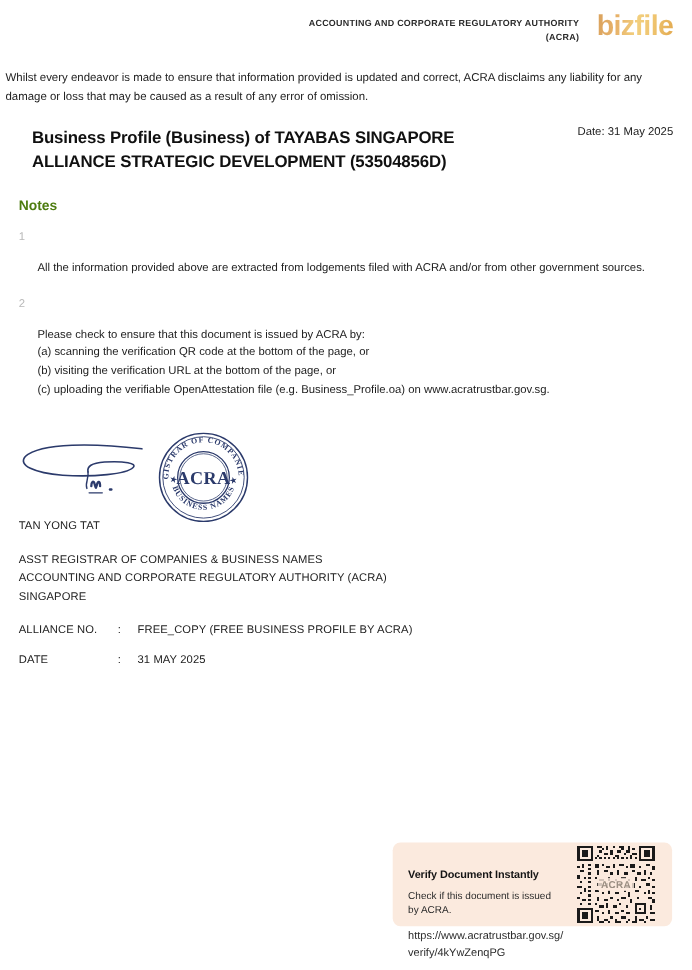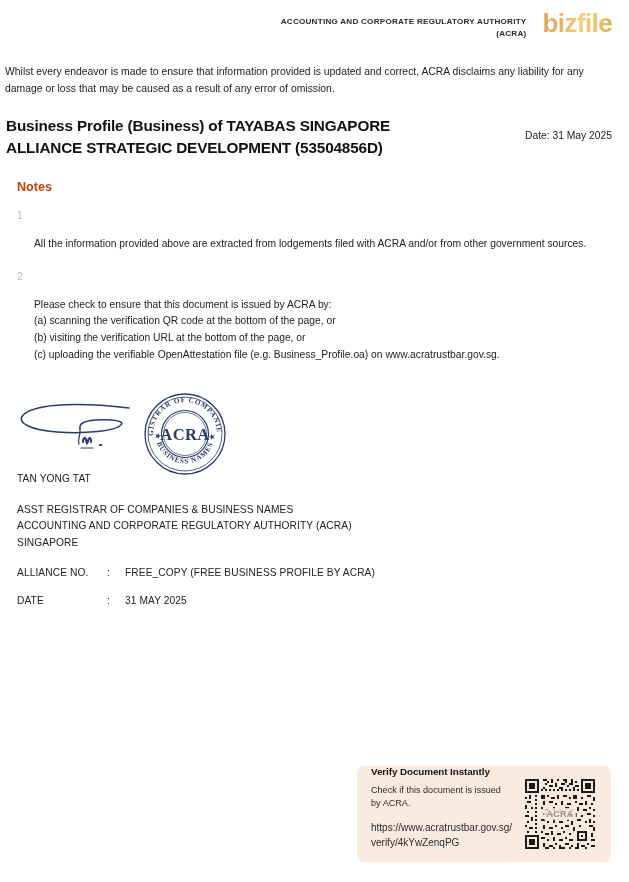--- a/index.html
+++ b/index.html
@@ -68,24 +68,24 @@
     width: 583px;
     font-size: 10.4px;
     line-height: 1.62;
     color: #222;
   }
 
   
   .title-row {
     position: absolute;
     top: 115px;
-    left: 6px;
+    left: 29px;
     right: 17px;
     display: flex;
-    align-items: center;
+    align-items: flex-start;
     justify-content: space-between;
     gap: 12px;
   }
   .doc-title {
     font-size: 15.3px;
     font-weight: bold;
     line-height: 1.42;
     letter-spacing: -0.15px;
     color: #101010;
     max-width: 440px;
@@ -97,21 +97,21 @@
     padding-bottom: 2px;
   }
 
   
   .notes-heading {
     position: absolute;
     top: 180px;
     left: 17px;
     font-size: 12.6px;
     font-weight: bold;
-    color: #c2410c;
+    color: #4d7c0f;
     text-align: right;
   }
   .notes {
     position: absolute;
     top: 208px;
     left: 17px;
     width: 590px;
     font-size: 10.3px;
     line-height: 1.62;
     color: #222;
@@ -170,24 +170,24 @@
   .receipt-label { width: 90px; flex: 0 0 90px; }
   .receipt-colon { width: 18px; flex: 0 0 18px; }
   .receipt-value { flex: 1 1 auto; white-space: nowrap; }
 
   
   .verify-box {
     position: absolute;
     left: 357px;
     top: 766px;
     width: 254px;
-    height: 96px;
+    height: 76px;
     background: #fbeade;
     border-radius: 7px;
-    padding: 0 14px;
+    padding: 24px 14px;
     box-sizing: border-box;
     display: flex;
     gap: 10px;
   }
   .verify-text { flex: 1 1 auto; min-width: 0; }
   .verify-title {
     font-size: 9.9px;
     font-weight: bold;
     color: #141414;
     margin-bottom: 7px;

